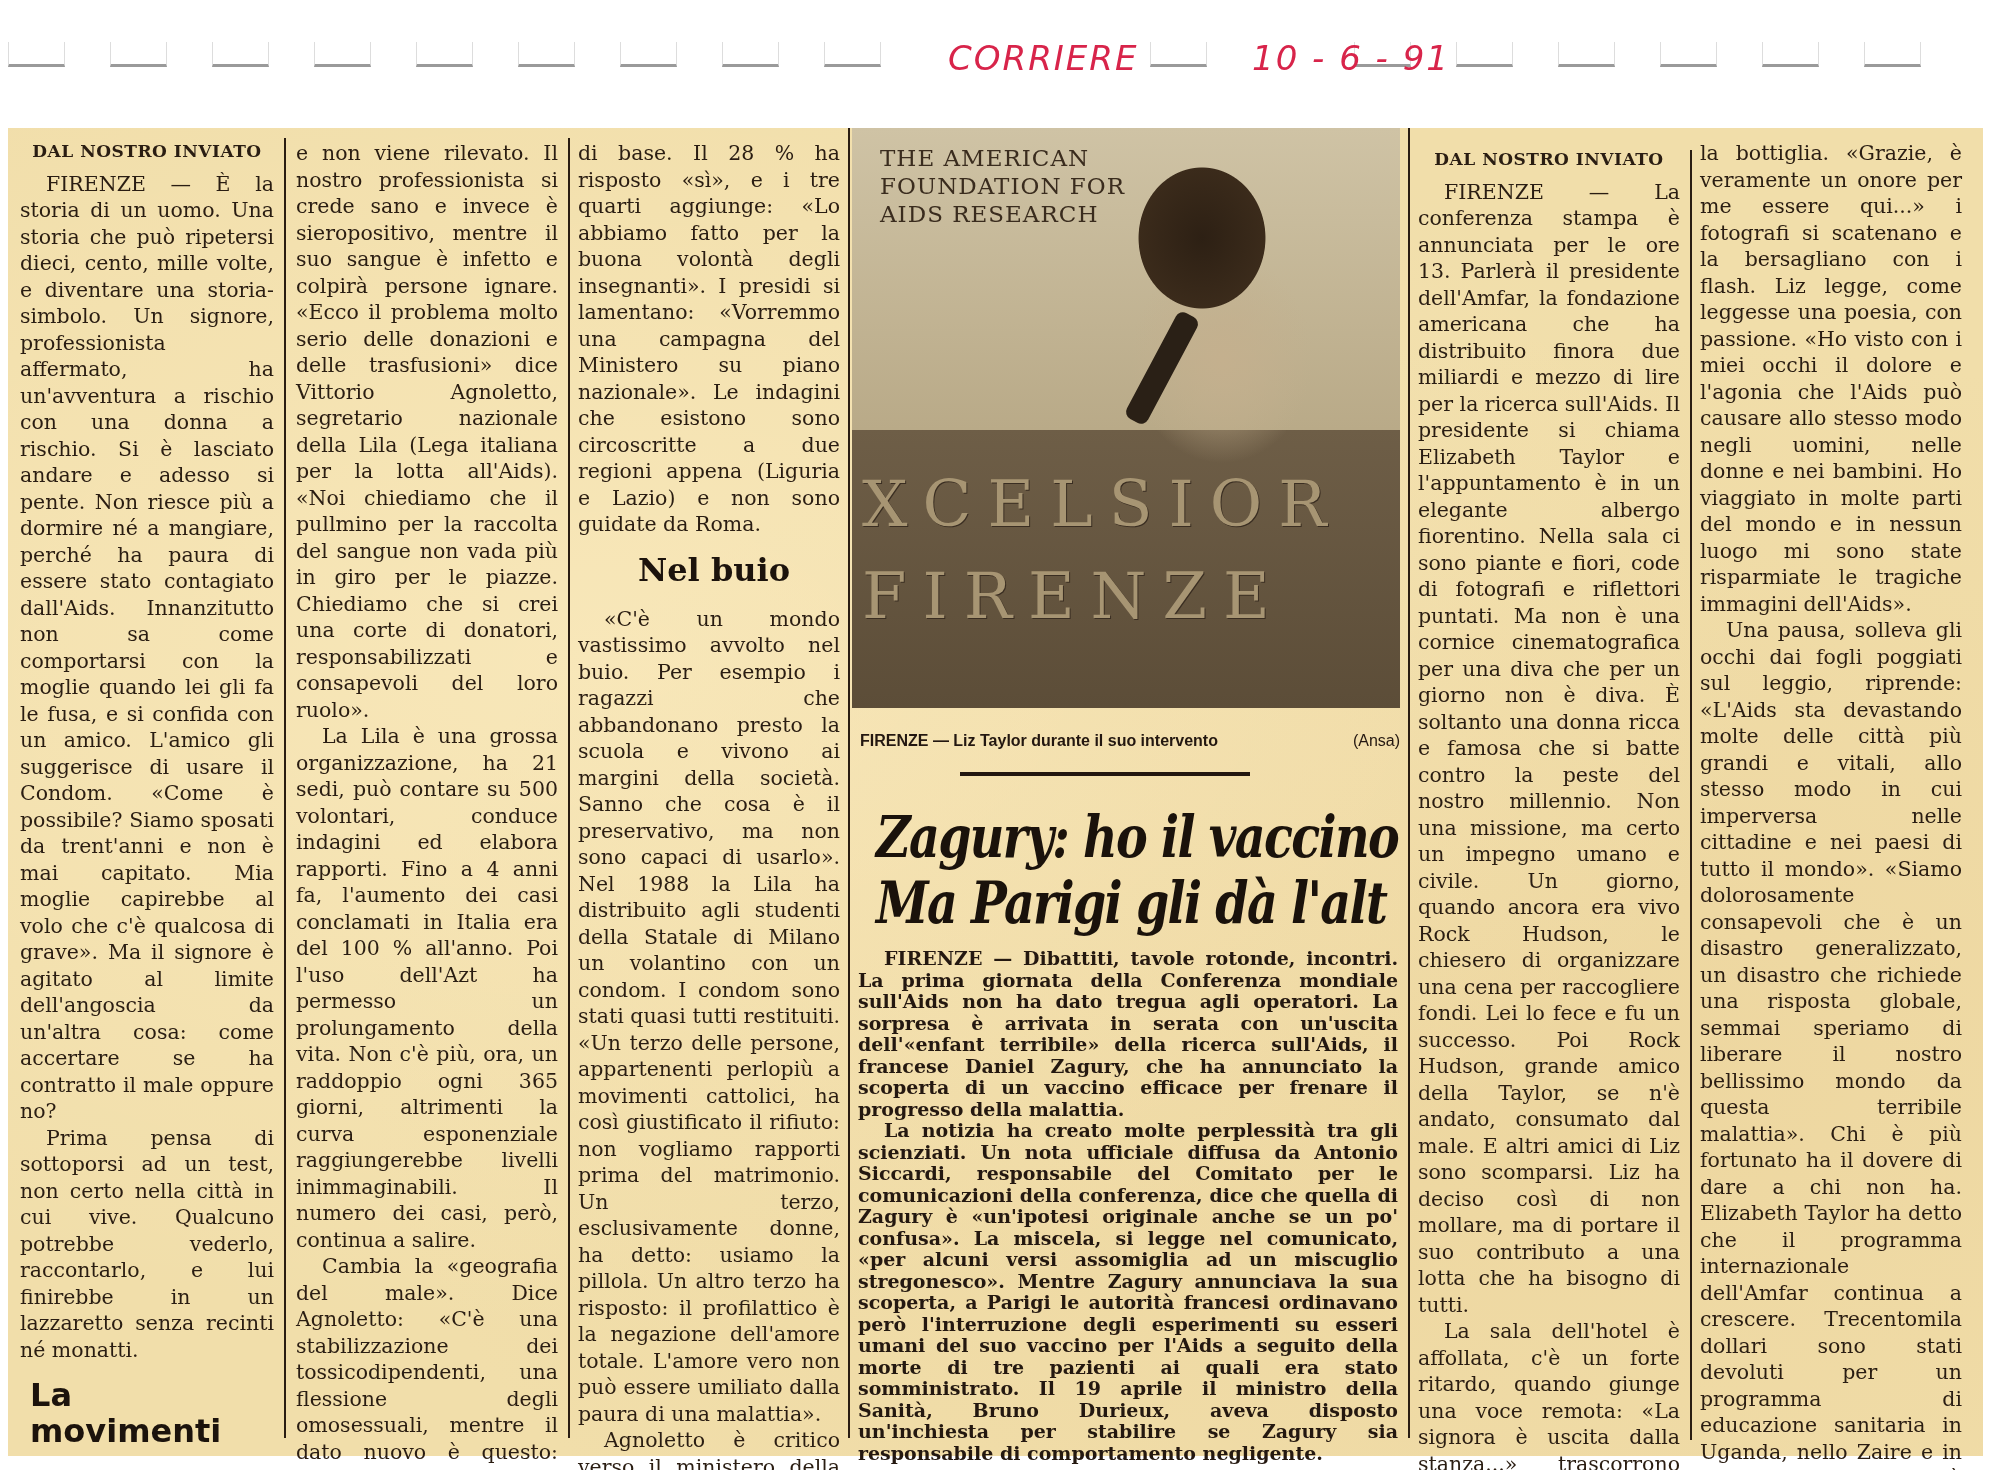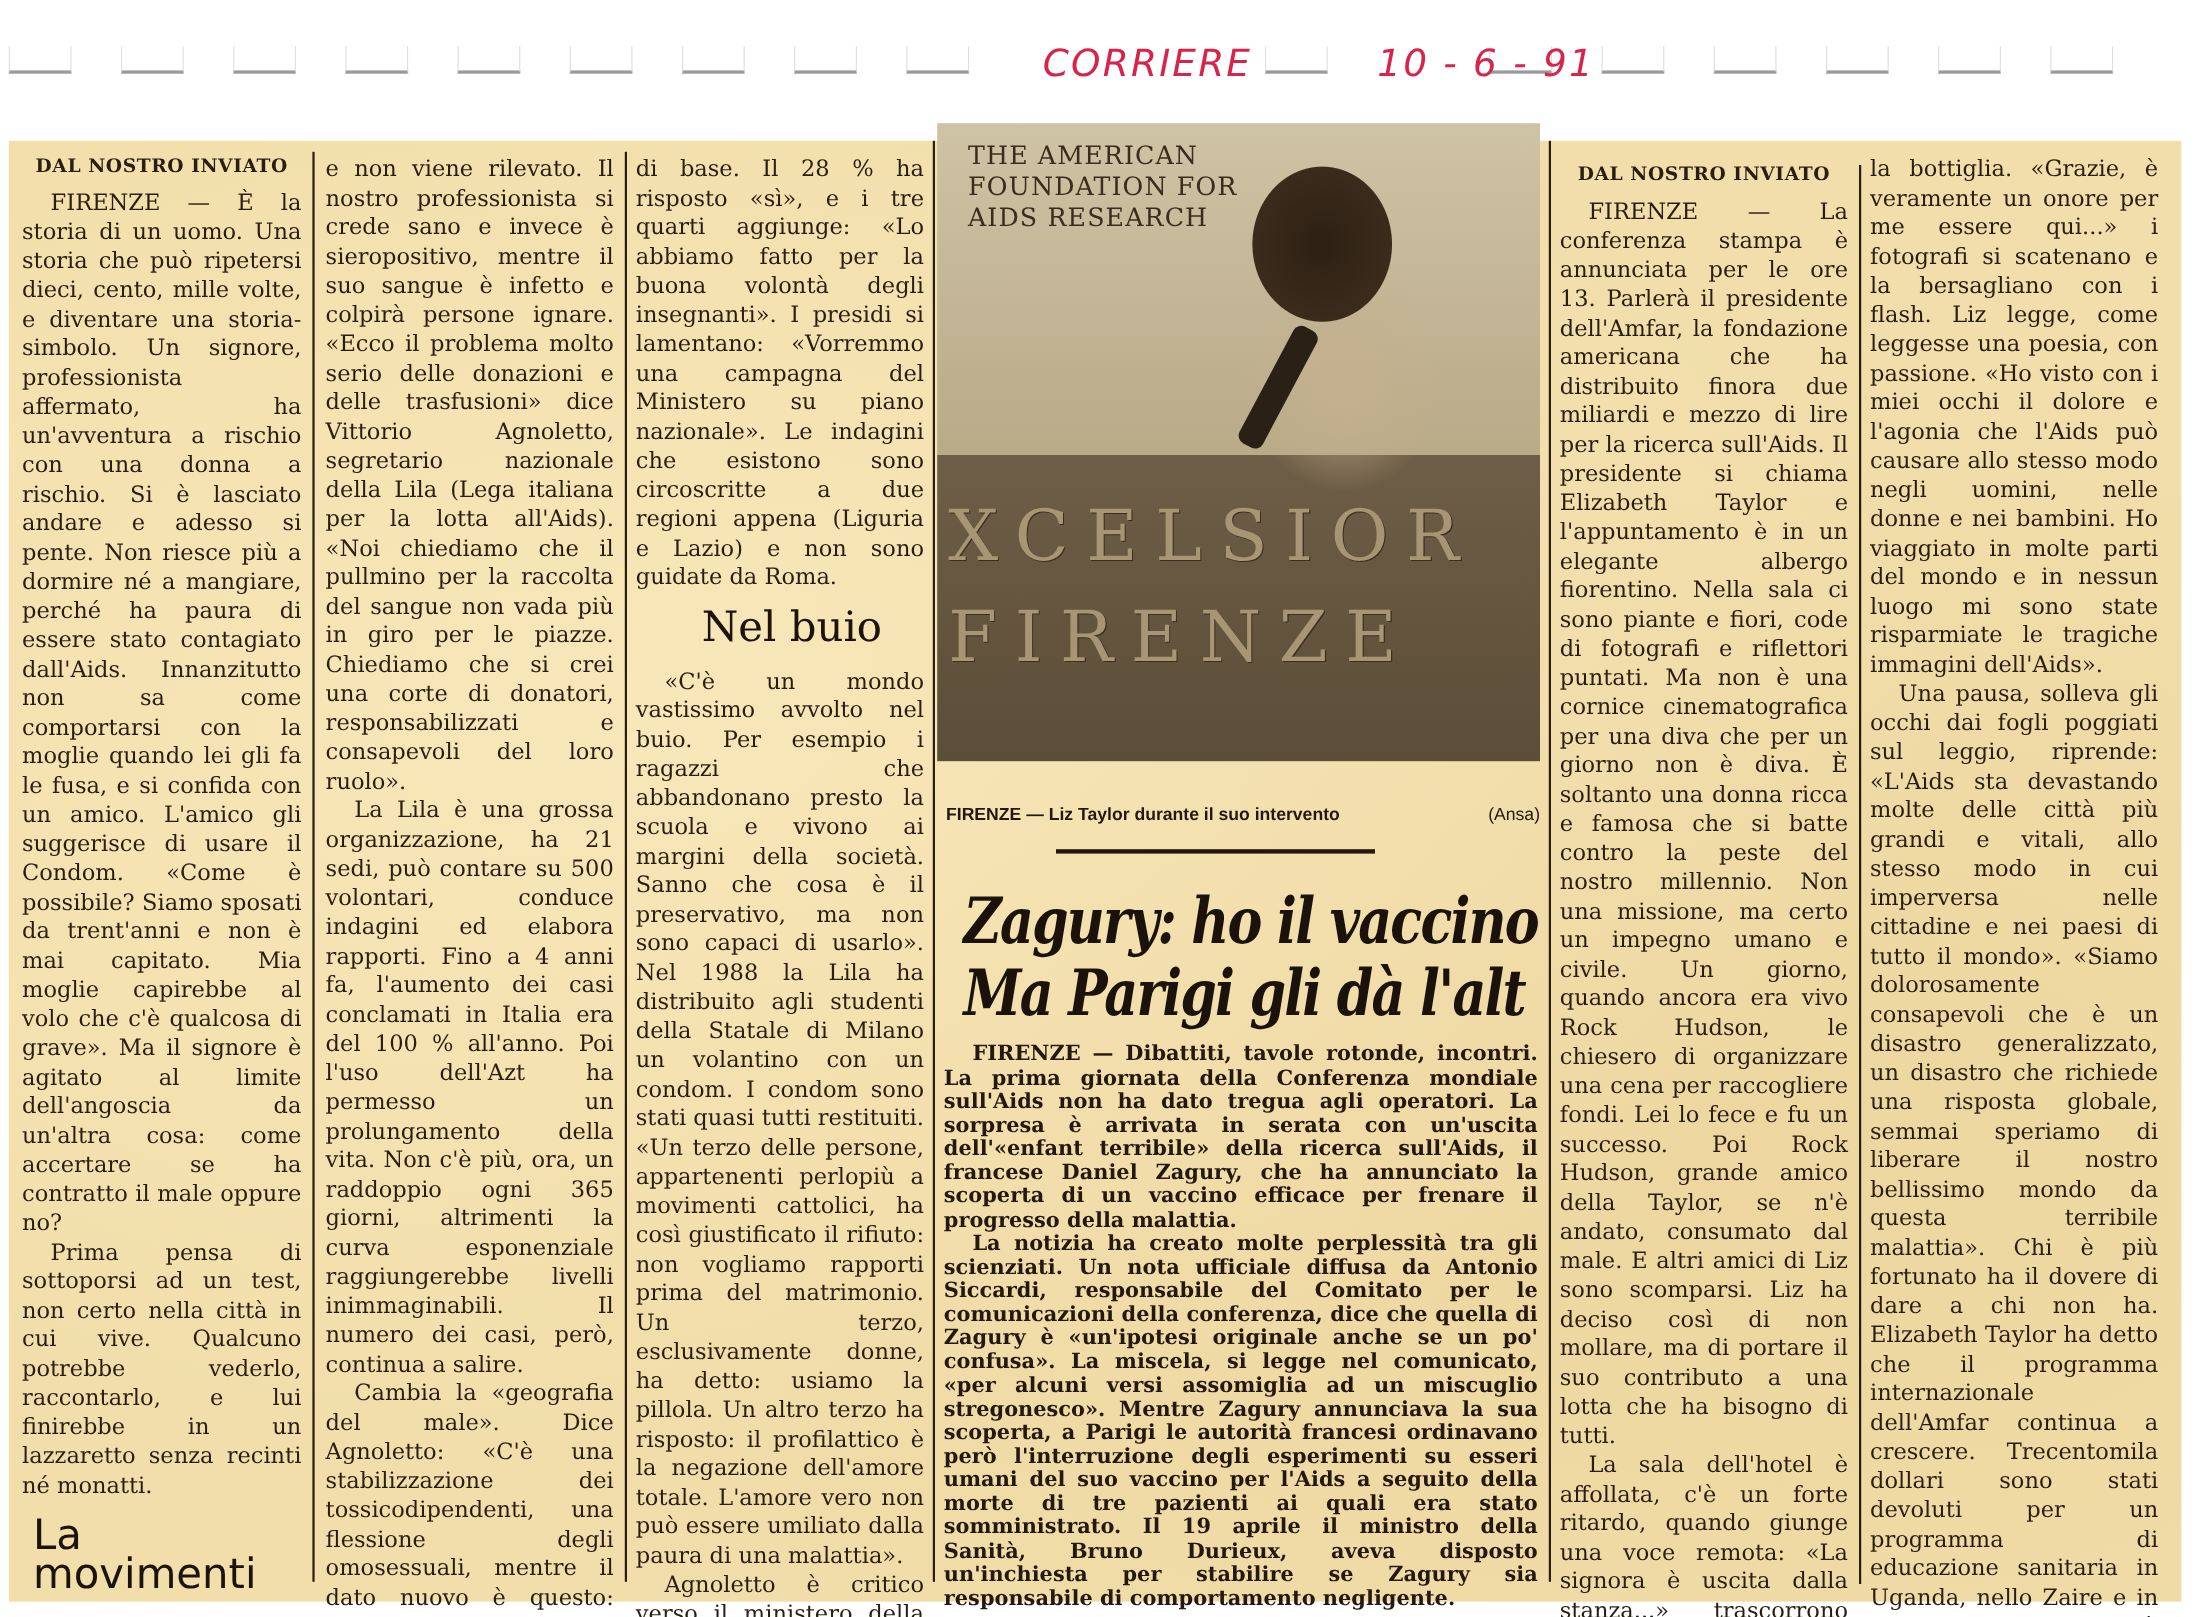--- a/index.html
+++ b/index.html
@@ -31,28 +31,28 @@
     position:absolute; top:8px; color:#2a1d12;
     font-size:20.5px; line-height:26.5px; text-align:justify; hyphens:manual;
   }
   .col p { margin:0; text-indent:0; }
   .col p.indent { text-indent:26px; }
   .col .kicker {
     text-align:center; font-size:17px; font-weight:bold; letter-spacing:0.5px;
     margin-bottom:6px;
   }
   .col .subhead {
-    font-family:"DejaVu Sans", sans-serif; font-weight:normal; font-size:38px;
+    font-family:"DejaVu Sans", sans-serif; font-weight:bold; font-size:32px;
     margin:14px 0 18px 10px; line-height:36px; color:#1c130c;
   }
   .vrule { position:absolute; width:2px; background:#2a1d12; }
 
   
   .photo {
-    position:absolute; left:852px; top:112px; width:548px; height:580px;
+    position:absolute; left:852px; top:128px; width:548px; height:580px;
     background:
       radial-gradient(ellipse 90px 100px at 350px 110px, #2d2014 0%, #3b2b1b 70%, transparent 71%),
       radial-gradient(ellipse 130px 150px at 370px 230px, #c4b08e 0%, transparent 70%),
       linear-gradient(180deg, #cfc3a5 0%, #b9aa88 52%, #6e5e47 52%, #5c4d38 100%);
     overflow:hidden;
   }
   .photo .photo-sign {
     position:absolute; left:28px; top:16px; color:#3a2c1e; font-size:23px; line-height:28px;
     letter-spacing:1px; font-family:"DejaVu Serif", serif;
   }

